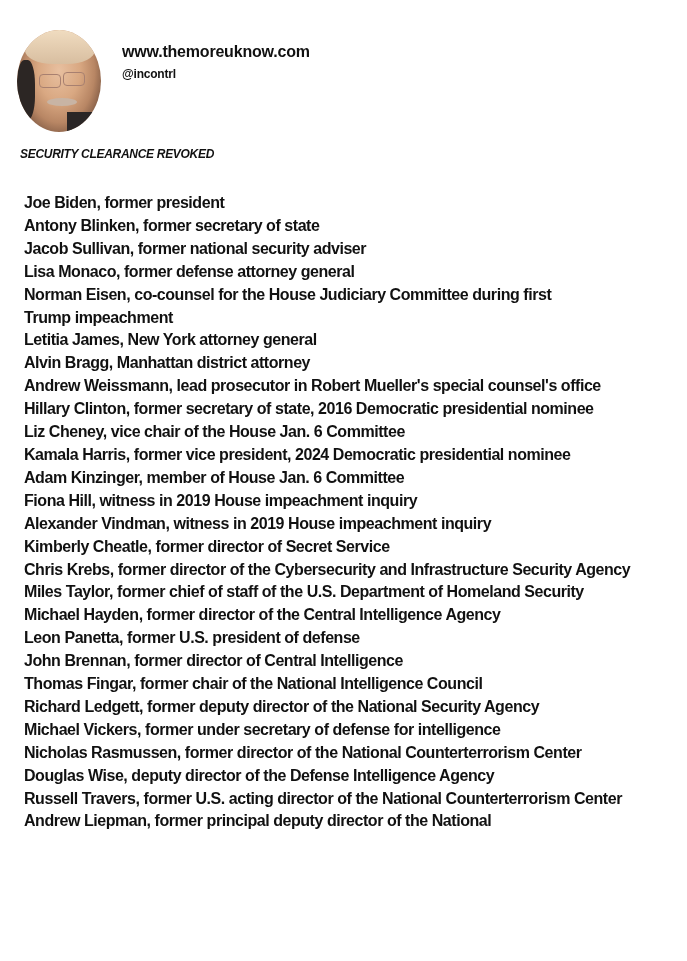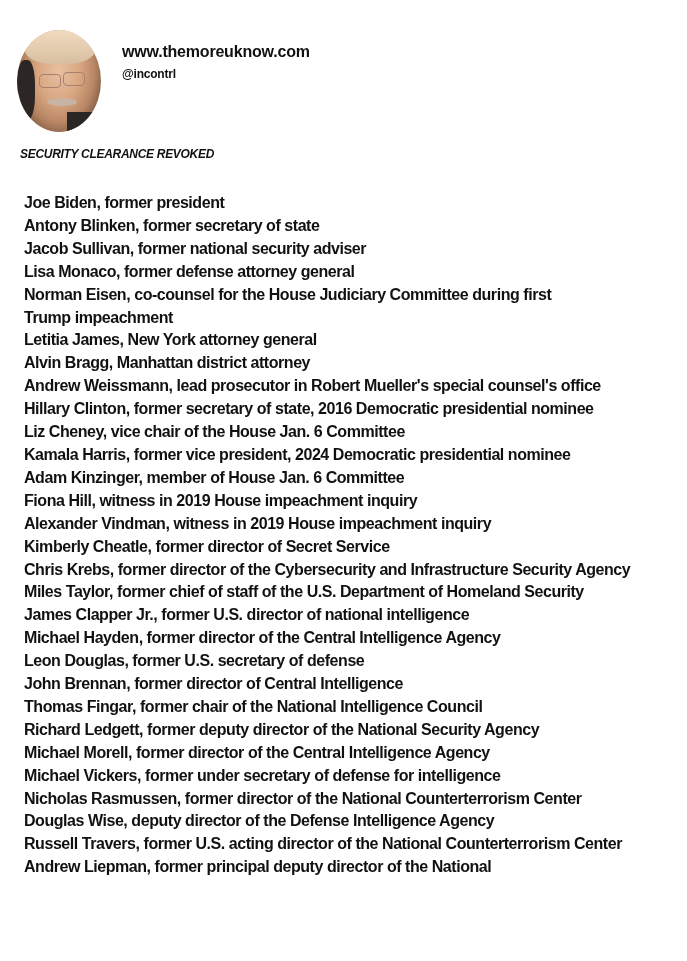--- a/index.html
+++ b/index.html
@@ -82,25 +82,23 @@
   <li>Andrew Weissmann, lead prosecutor in Robert Mueller's special counsel's office</li>
   <li>Hillary Clinton, former secretary of state, 2016 Democratic presidential nominee</li>
   <li>Liz Cheney, vice chair of the House Jan. 6 Committee</li>
   <li>Kamala Harris, former vice president, 2024 Democratic presidential nominee</li>
   <li>Adam Kinzinger, member of House Jan. 6 Committee</li>
   <li>Fiona Hill, witness in 2019 House impeachment inquiry</li>
   <li>Alexander Vindman, witness in 2019 House impeachment inquiry</li>
   <li>Kimberly Cheatle, former director of Secret Service</li>
   <li>Chris Krebs, former director of the Cybersecurity and Infrastructure Security Agency</li>
   <li>Miles Taylor, former chief of staff of the U.S. Department of Homeland Security</li>
-  <li>James Clapper Jr., former U.S. director of national intelligence</li>
   <li>Michael Hayden, former director of the Central Intelligence Agency</li>
-  <li>Leon Douglas, former U.S. secretary of defense</li>
+  <li>Leon Panetta, former U.S. president of defense</li>
   <li>John Brennan, former director of Central Intelligence</li>
   <li>Thomas Fingar, former chair of the National Intelligence Council</li>
   <li>Richard Ledgett, former deputy director of the National Security Agency</li>
-  <li>Michael Morell, former director of the Central Intelligence Agency</li>
   <li>Michael Vickers, former under secretary of defense for intelligence</li>
   <li>Nicholas Rasmussen, former director of the National Counterterrorism Center</li>
   <li>Douglas Wise, deputy director of the Defense Intelligence Agency</li>
   <li>Russell Travers, former U.S. acting director of the National Counterterrorism Center</li>
   <li>Andrew Liepman, former principal deputy director of the National</li>
 </ul>
 
 </body></html>

